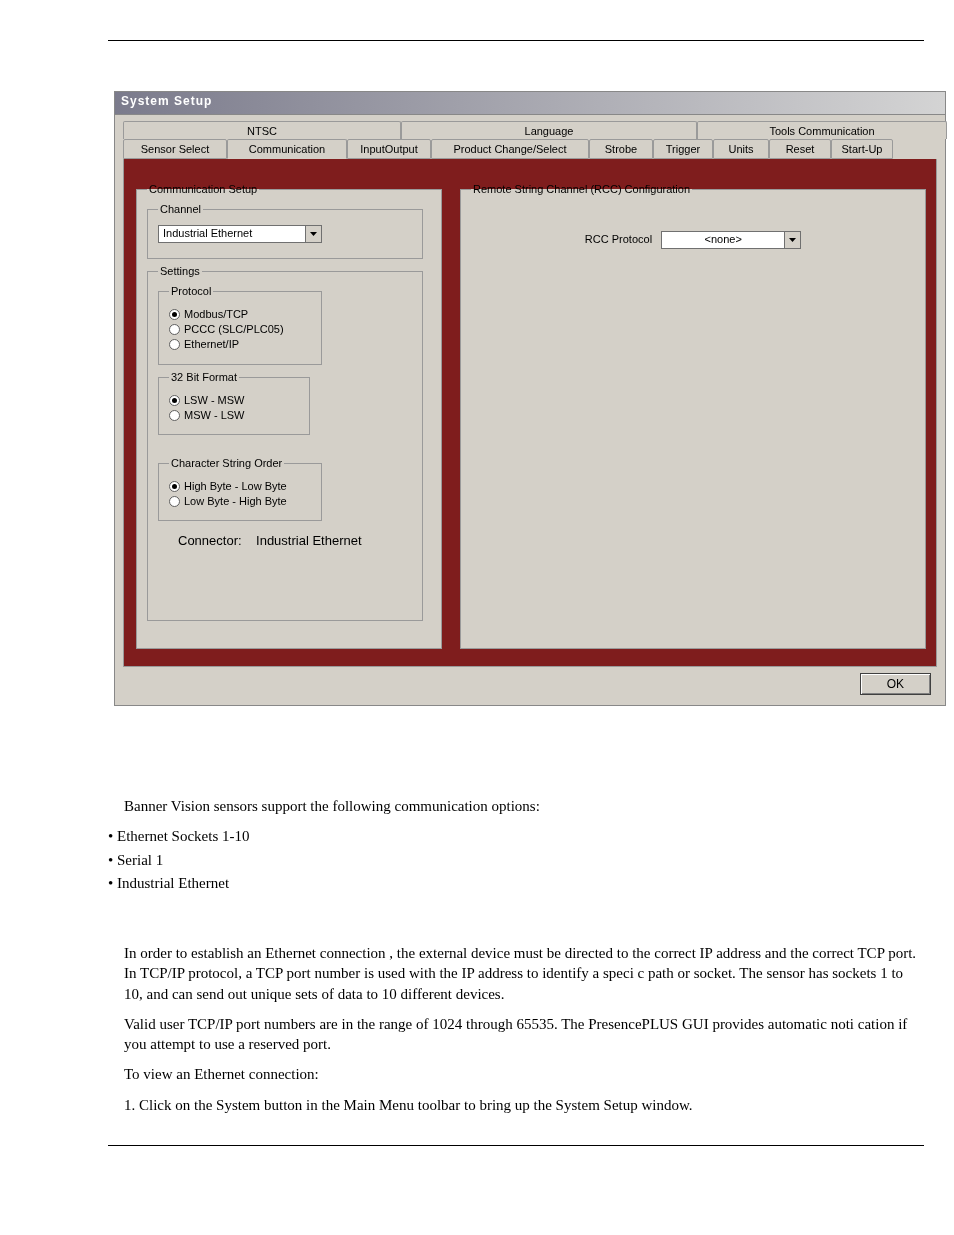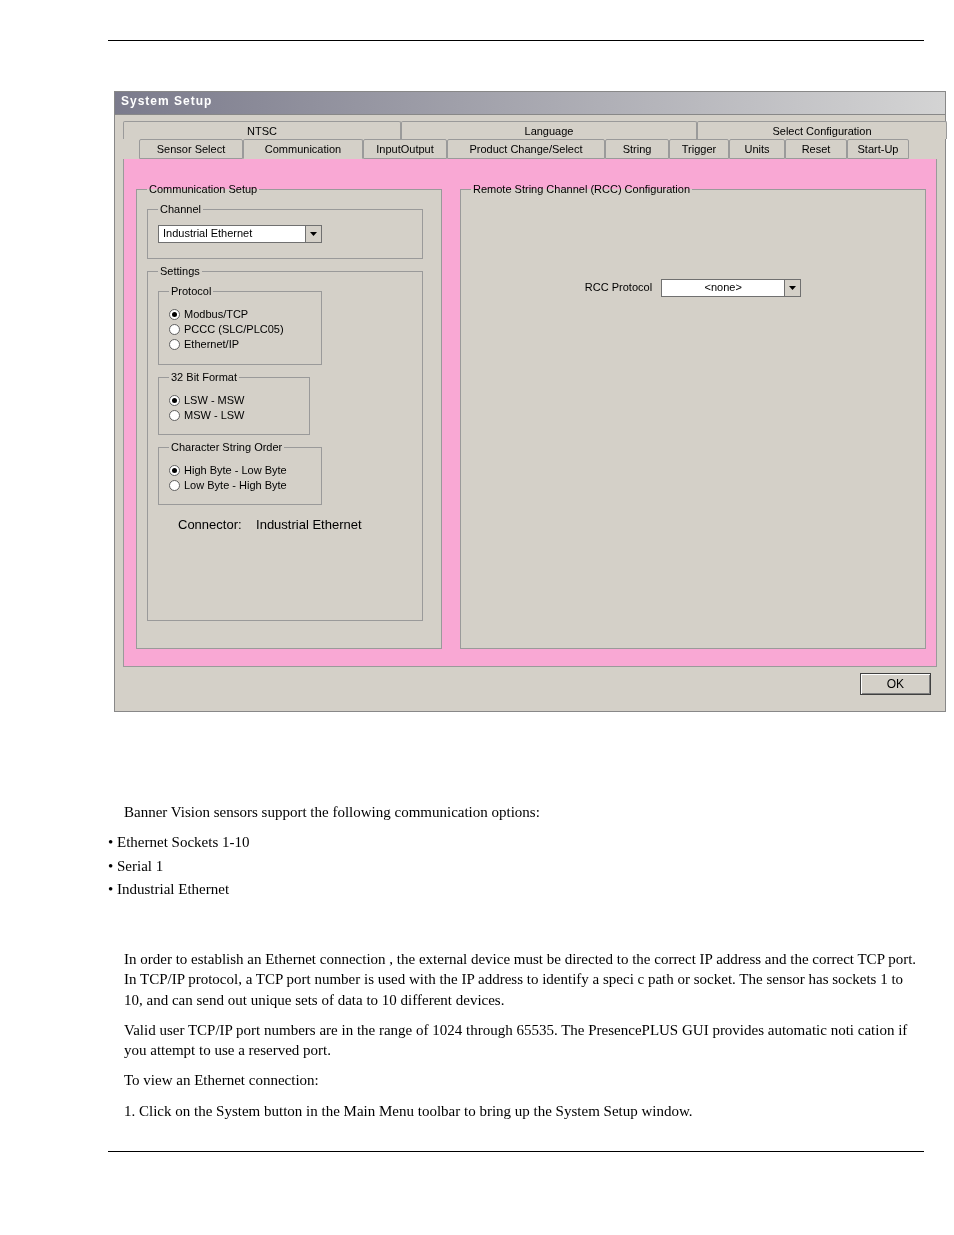--- a/index.html
+++ b/index.html
@@ -40,29 +40,29 @@
     padding: 2px 6px;
     font-size: 12px;
     font-weight: bold;
     letter-spacing: 1px;
     border: 1px solid #888;
   }
   .dialog-body {
     background: #d4d0c8;
     border: 1px solid #888;
     border-top: none;
-    padding: 6px 0 16px 0;
+    padding: 6px 0 10px 0;
   }
   .tabstrip {
     display: flex;
     margin: 0 8px;
   }
   .tabstrip2 {
     display: flex;
-    margin: 0 24px;
+    margin: 0 8px;
   }
   .tabtop {
     border: 1px solid #9a9a9a;
     border-bottom: none;
     background: #d4d0c8;
     height: 18px;
     box-sizing: border-box;
     display: flex;
     align-items: center;
     justify-content: center;
@@ -82,21 +82,21 @@
   }
   .tabsecond.sel {
     border-bottom-color: #d4d0c8;
     position: relative;
     z-index: 2;
   }
   .tab-content {
     margin: 0 8px;
     border: 1px solid #9a9a9a;
     border-top: none;
-    background: #f9a8d4;
+    background: #7f1d1d;
     height: 508px;
     position: relative;
     box-sizing: border-box;
   }
   fieldset {
     border: 1px solid #9a9a9a;
     margin: 0;
     padding: 8px 10px;
     box-sizing: border-box;
     position: absolute;
@@ -132,36 +132,35 @@
   .bit-fs {
     position: relative;
     width: 152px;
     height: 64px;
     margin-top: 6px;
   }
   .cso-fs {
     position: relative;
     width: 164px;
     height: 64px;
-    margin-top: 6px;
+    margin-top: 22px;
   }
   .rcc-fs {
     left: 336px;
     top: 24px;
     width: 466px;
     height: 466px;
   }
   .dropdown {
     display: inline-flex;
     align-items: stretch;
     border: 1px solid #707070;
     background: #fff;
     height: 18px;
     box-sizing: border-box;
-    margin-top: 48px;
   }
   .dropdown .val {
     padding: 1px 4px;
     flex: 1;
     font-size: 11px;
     white-space: nowrap;
     overflow: hidden;
   }
   .dropdown .arrow {
     width: 15px;
@@ -235,28 +234,28 @@
 <div class="page">
   <hr class="top-rule">
 
   <div class="dialog">
     <div class="titlebar">System Setup</div>
     <div class="dialog-body">
 
       <div class="tabstrip" id="tabs-top">
           <div class="tabtop" style="flex: 0 0 278px;">NTSC</div>
           <div class="tabtop" style="flex: 0 0 296px;">Language</div>
-          <div class="tabtop" style="flex: 0 0 250px;">Select Configuration</div>
+          <div class="tabtop" style="flex: 0 0 250px;">Tools Communication</div>
         </div>
       <div class="tabstrip2" id="tabs-second">
           <div class="tabsecond" style="flex: 0 0 104px;">Sensor Select</div>
           <div class="tabsecond sel" style="flex: 0 0 120px;">Communication</div>
           <div class="tabsecond" style="flex: 0 0 84px;">InputOutput</div>
           <div class="tabsecond" style="flex: 0 0 158px;">Product Change/Select</div>
-          <div class="tabsecond" style="flex: 0 0 64px;">String</div>
+          <div class="tabsecond" style="flex: 0 0 64px;">Strobe</div>
           <div class="tabsecond" style="flex: 0 0 60px;">Trigger</div>
           <div class="tabsecond" style="flex: 0 0 56px;">Units</div>
           <div class="tabsecond" style="flex: 0 0 62px; text-align: center;">Reset</div>
           <div class="tabsecond" style="flex: 0 0 62px;">Start-Up</div>
         </div>
 
       <div class="tab-content">
 
         <fieldset class="comm-setup">
           <legend>Communication Setup</legend>

